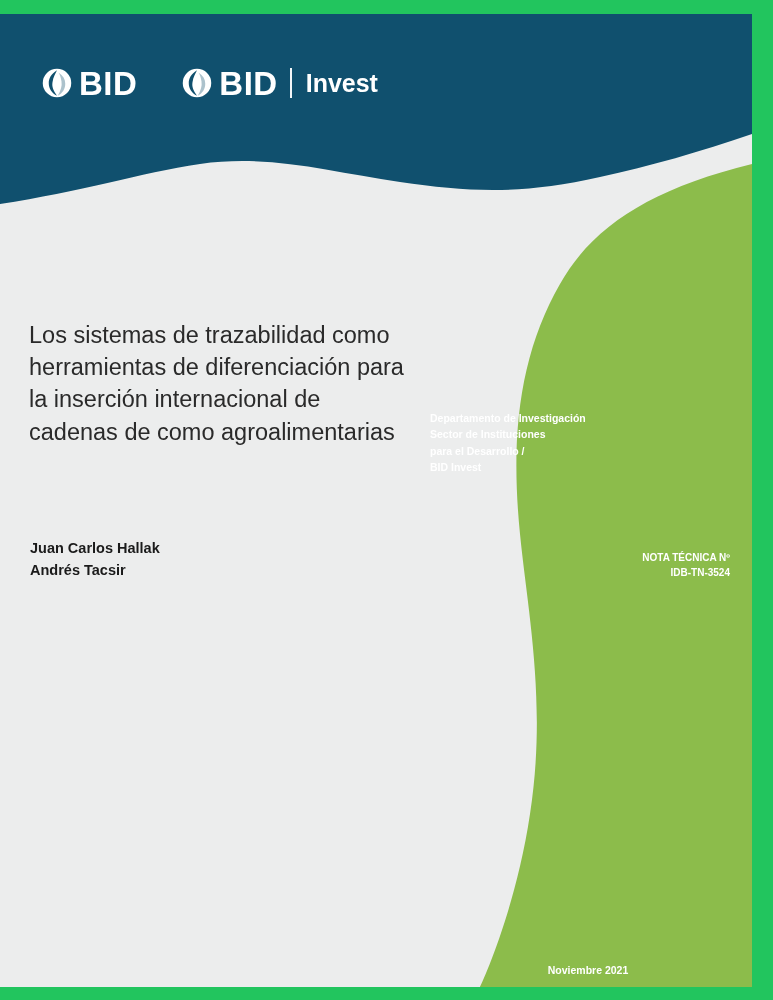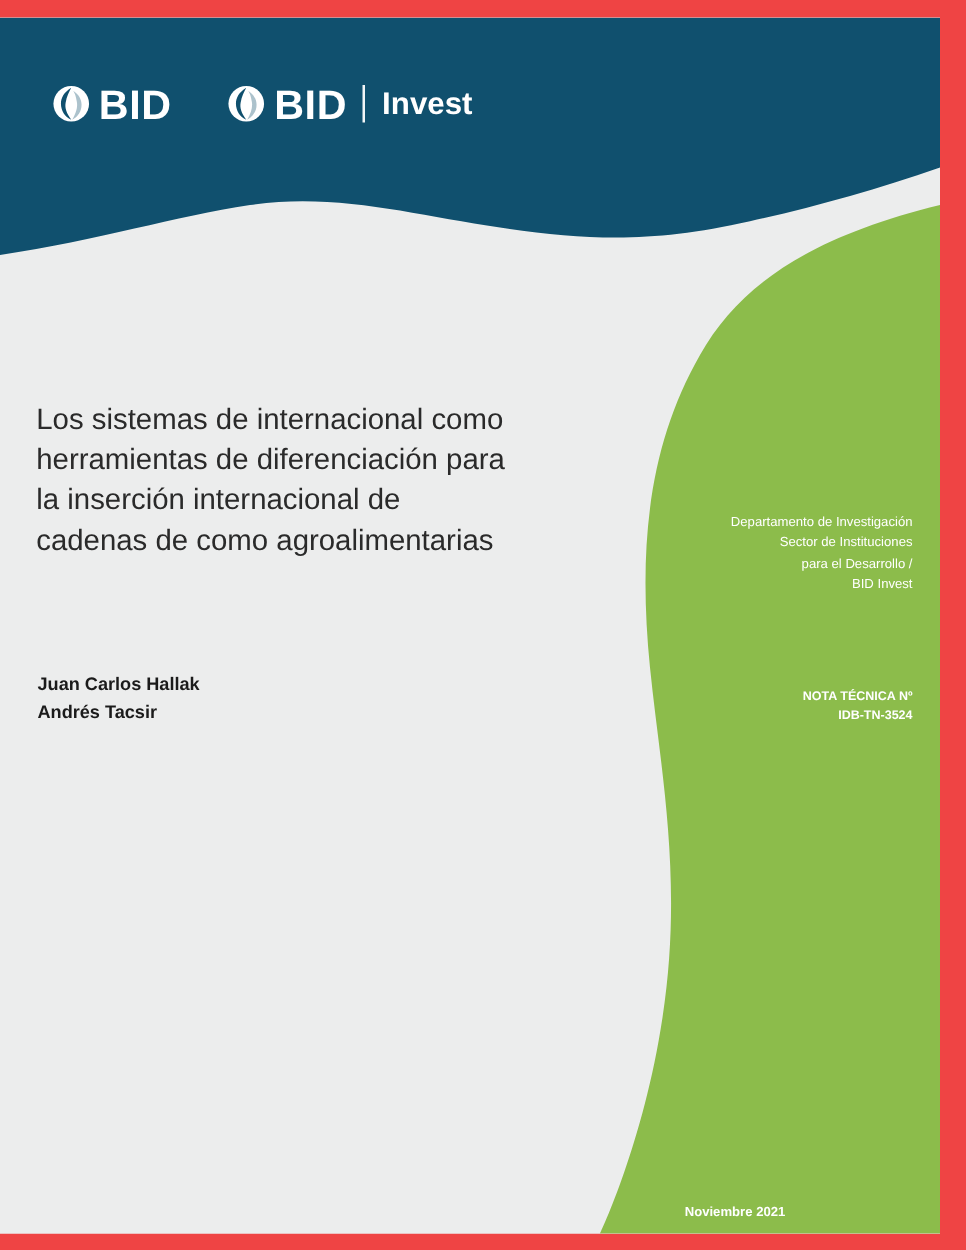--- a/index.html
+++ b/index.html
@@ -17,21 +17,21 @@
     background: #ffffff;
     overflow: hidden;
   }
   
   .cover {
     position: absolute;
     left: 0px;
     top: 0px;
     width: 773px;
     height: 1000px;
-    background: #ef4444;
+    background: #22c55e;
     overflow: hidden;
   }
   .cover-inner {
     position: absolute;
     left: 0px;
     top: 14px;
     width: 752px;
     height: 973px;
     background: #eceded;
     overflow: hidden;
@@ -108,24 +108,24 @@
     font-weight: bold;
     line-height: 1.5;
     z-index: 5;
   }
   
   .dept {
     position: absolute;
     right: 22px;
     top: 396px;
     width: 300px;
-    text-align: right;
+    text-align: left;
     color: #ffffff;
     font-size: 10.5px;
-    font-weight: normal;
+    font-weight: bold;
     line-height: 1.55;
     z-index: 5;
   }
   .note {
     position: absolute;
     right: 22px;
     top: 537px;
     width: 300px;
     text-align: right;
     color: #ffffff;
@@ -183,21 +183,21 @@
             <path d="M20 3 C12 8 9 14 9 20 C9 27 13 34 20 37 C15 30 13 25 14 19 C15 12 18 7 20 3 Z" fill="#10506e"></path>
             <path d="M22 6 C28 10 31 15 31 21 C31 28 27 34 21 37 C25 30 27 24 26 18 C25 12 24 9 22 6 Z" fill="#10506e" opacity="0.35"></path>
           </svg>
           <span class="logo-text">BID</span>
           <span class="logo-divider"></span>
           <span class="logo-sub">Invest</span>
         </div>
       </div>
 
       <div class="title">
-        <div>Los sistemas de internacional como</div>
+        <div>Los sistemas de trazabilidad como</div>
         <div>herramientas de diferenciación para</div>
         <div>la inserción internacional de</div>
         <div>cadenas de como agroalimentarias</div>
       </div>
 
       <div class="authors">
         <div>Juan Carlos Hallak</div>
         <div>Andrés Tacsir</div>
       </div>
 

